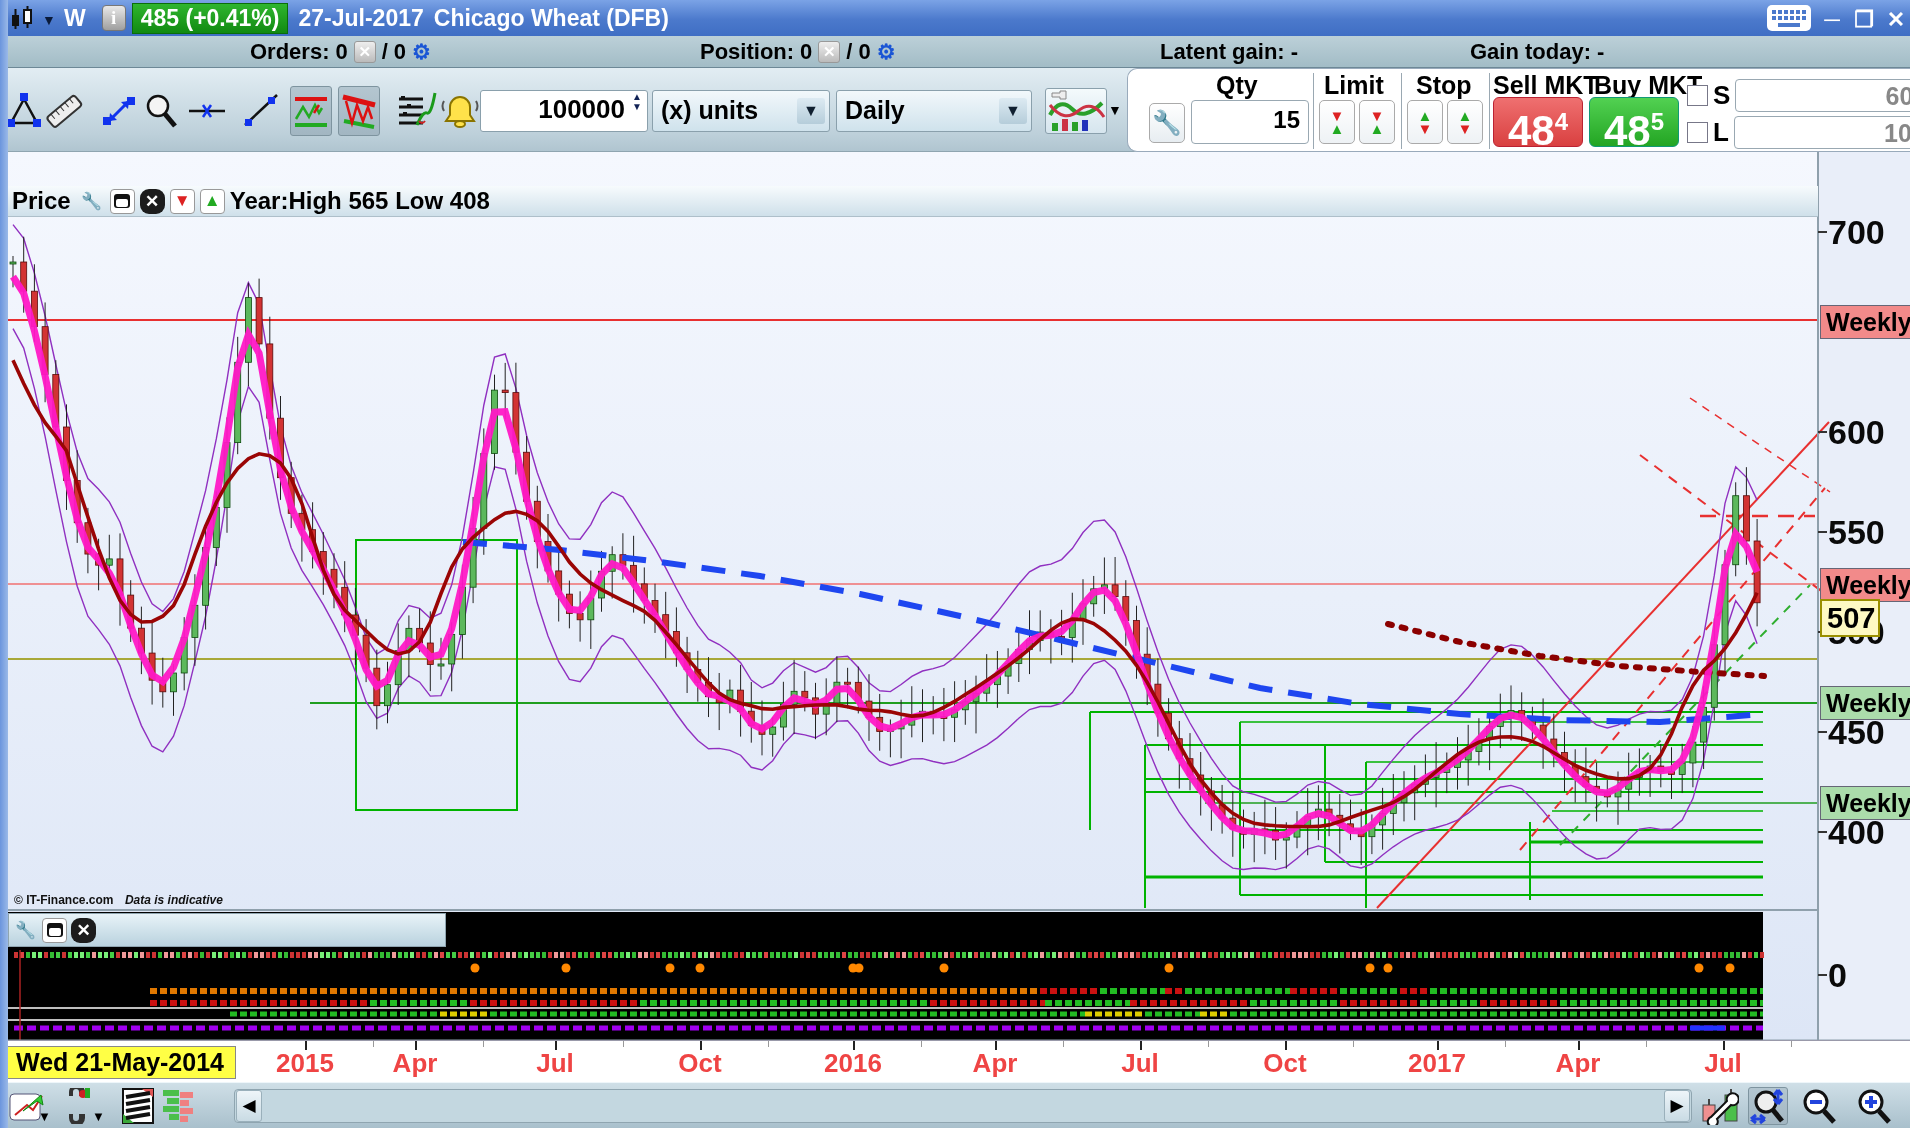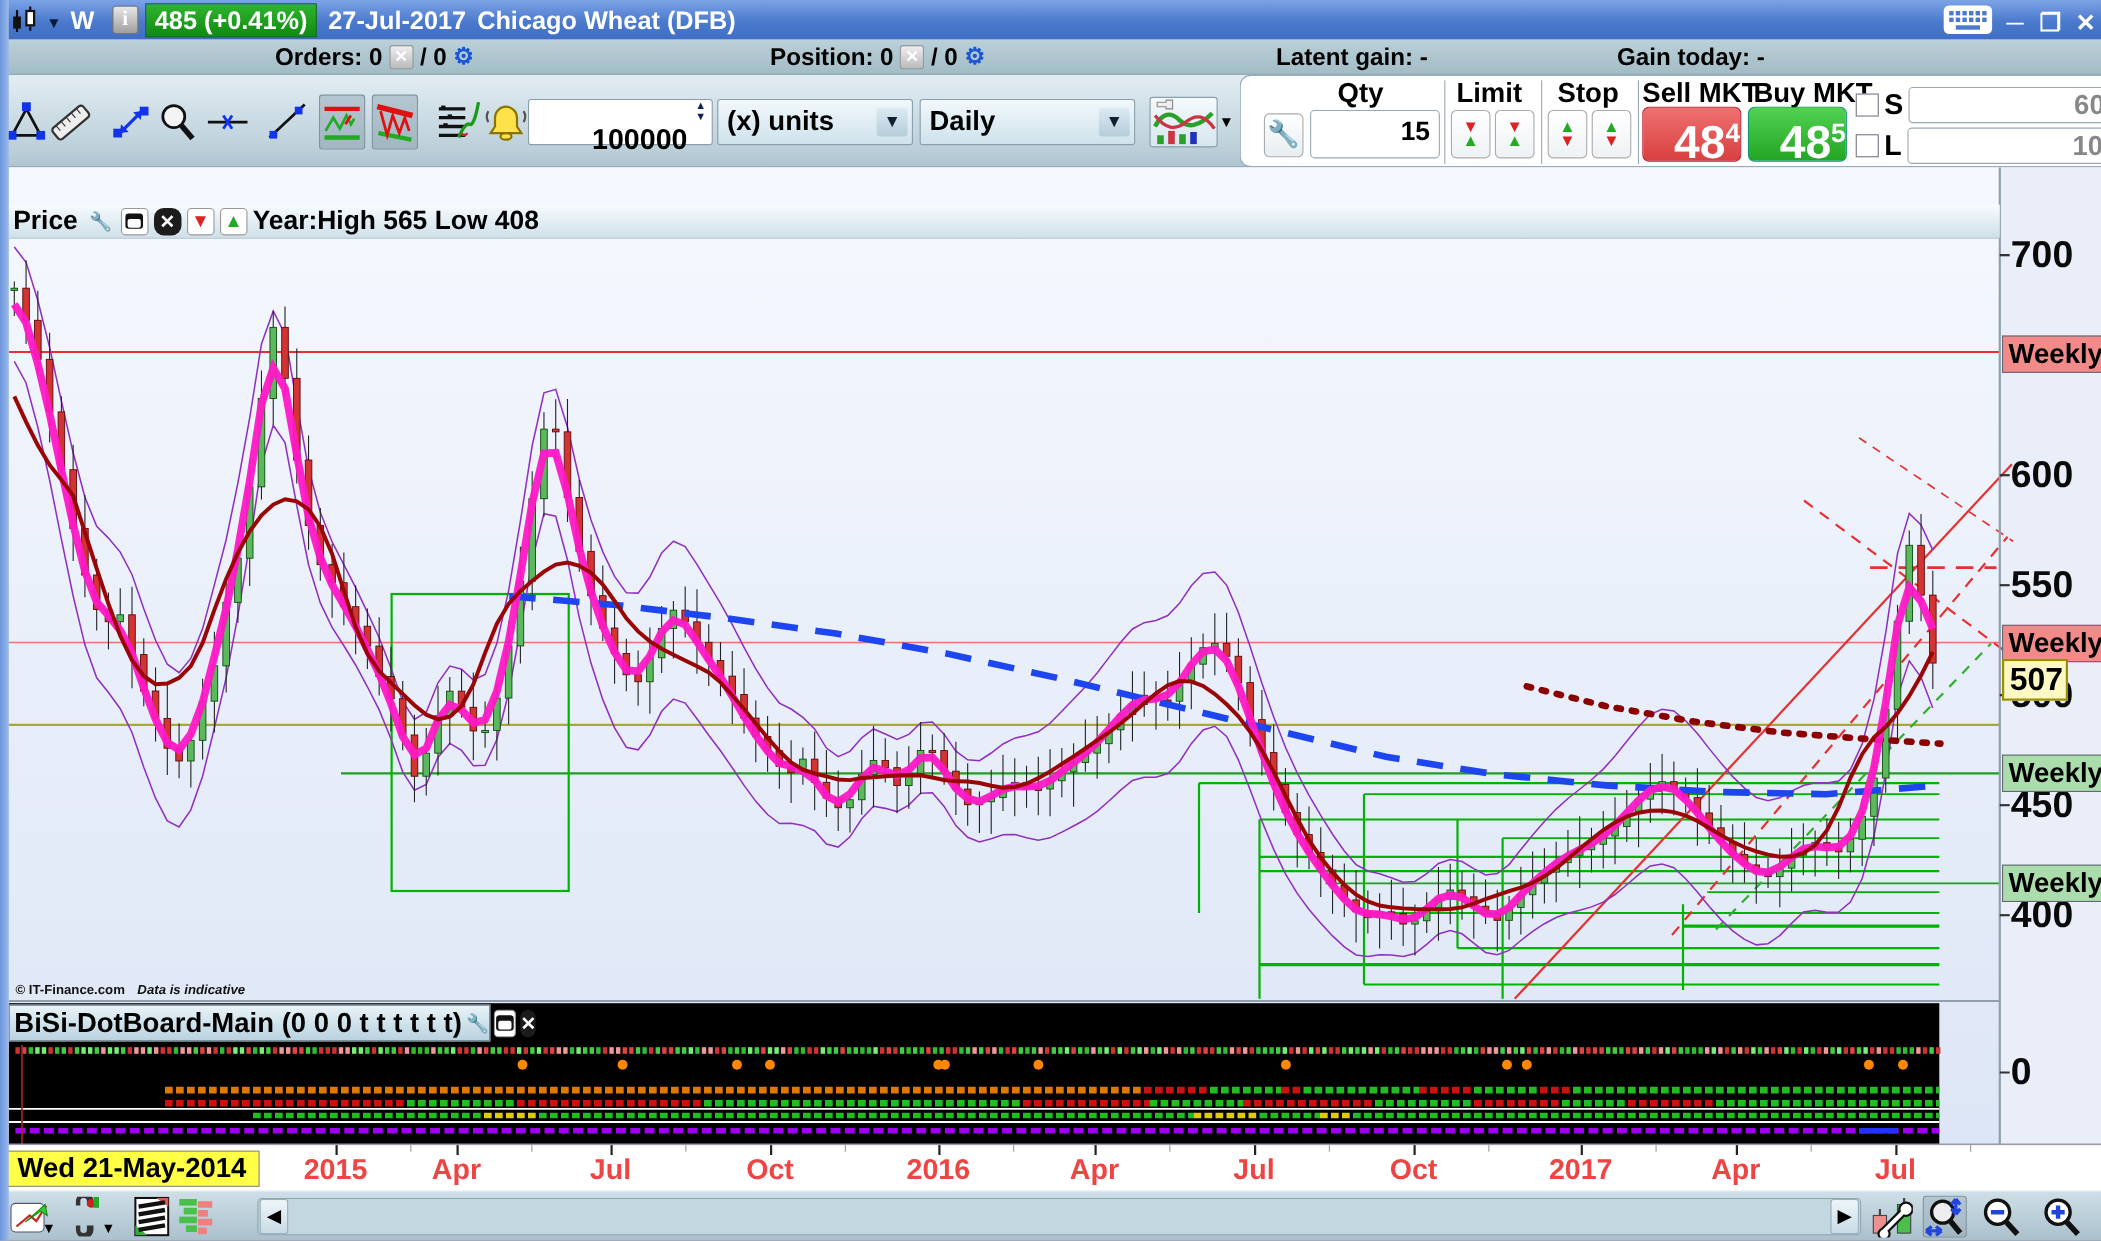--- a/index.html
+++ b/index.html
@@ -15,32 +15,32 @@
   .win-glyph{font-size:22px;font-weight:bold;width:24px;text-align:center;line-height:28px;}
   
   #acctbar{left:0;top:36px;width:1910px;height:32px;background:linear-gradient(#bcd0d8,#a2bcc6);border-bottom:1px solid #6d8896;color:#000;}
   .acct-group{position:absolute;top:3px;display:flex;align-items:center;gap:6px;font-size:22px;font-weight:bold;white-space:nowrap;}
   .cube-x{width:22px;height:22px;background:linear-gradient(#eee,#bbb);border:1px solid #999;border-radius:3px;color:#fff;font-size:15px;font-weight:bold;text-align:center;line-height:20px;}
   .gears{color:#1a55d5;font-size:21px;line-height:22px;}
   
   #toolbar{left:0;top:68px;width:1910px;height:84px;background:linear-gradient(#e2edf3,#bdd0da 80%,#b0c5d0);border-bottom:1px solid #8fa5b0;}
   .tool-btn{position:absolute;top:18px;width:42px;height:50px;display:flex;align-items:center;justify-content:center;}
   .tool-btn.sel{background:linear-gradient(#b4c6d0,#a2b6c2);border:1px solid #7e949f;border-radius:3px;}
-  .num-input{position:absolute;left:480px;top:22px;width:168px;height:42px;background:#fff;border:1px solid #8aa0ac;border-radius:3px;font-size:26px;font-weight:bold;text-align:right;padding:20px 22px 0 6px;}
+  .num-input{position:absolute;left:480px;top:22px;width:168px;height:42px;background:#fff;border:1px solid #8aa0ac;border-radius:3px;font-size:26px;font-weight:bold;text-align:right;padding:3px 22px 0 6px;}
   .spinner{position:absolute;left:628px;top:24px;width:18px;height:38px;font-size:10px;line-height:10px;color:#125;text-align:center;}
   .dd{position:absolute;top:22px;height:42px;background:linear-gradient(#f2f8fb,#cfe2ec);border:1px solid #8aa0ac;border-radius:3px;font-size:25px;font-weight:bold;padding:5px 8px 0 8px;}
   .dd .arrow{position:absolute;right:4px;top:7px;width:28px;height:26px;background:linear-gradient(#dceaf2,#b5cdda);border-radius:3px;color:#102030;font-size:16px;text-align:center;line-height:26px;}
   
   #trade-panel{left:1127px;top:68px;width:783px;height:84px;background:#fff;border:1px solid #9ab;border-right:none;border-radius:10px 0 0 10px;}
   .tp-head{position:absolute;top:2px;font-size:25px;font-weight:bold;color:#000;white-space:nowrap;}
   .tp-sep{position:absolute;top:4px;width:1px;height:76px;background:#9aa8b2;}
   .tp-wrench{position:absolute;left:21px;top:34px;width:36px;height:40px;border:1px solid #aaa;border-radius:5px;background:linear-gradient(#fff,#e7edf1);font-size:24px;text-align:center;line-height:38px;}
   #qty-field{position:absolute;left:63px;top:31px;width:118px;height:44px;background:#fff;border:1px solid #99a8b2;border-radius:4px;font-size:24px;font-weight:bold;text-align:right;padding:5px 8px 0 1px;}
   .ord-btn{position:absolute;top:31px;width:36px;height:44px;border:1px solid #aaa;border-radius:5px;background:linear-gradient(#fff,#eef2f5);display:flex;flex-direction:column;align-items:center;justify-content:center;line-height:13px;font-size:15px;}
-  .mkt-btn{position:absolute;top:28px;width:90px;height:50px;border-radius:6px;color:#fff;text-align:right;font-weight:bold;font-size:42px;line-height:48px;}
+  .mkt-btn{position:absolute;top:28px;width:90px;height:50px;border-radius:6px;color:#fff;text-align:center;font-weight:bold;font-size:42px;line-height:48px;}
   .mkt-btn sup{font-size:24px;}
   #sell-btn{left:365px;background:linear-gradient(#ef7070,#d94040);border:1px solid #b23;}
   #buy-btn{left:461px;background:linear-gradient(#52d152,#23a523);border:1px solid #197;}
   .sl-row{position:absolute;left:559px;display:flex;align-items:center;gap:5px;}
   .sl-check{width:21px;height:21px;background:#fff;border:1px solid #778;}
   .sl-lab{font-size:26px;font-weight:bold;}
   .sl-field{width:185px;height:33px;background:#fff;border:1px solid #99a8b2;border-radius:4px;font-size:25px;font-weight:bold;color:#888;text-align:right;padding:2px 6px 0 0;}
   
   #left-edge{left:0;top:0;width:8px;height:1128px;background:linear-gradient(90deg,#6b95dd,#9ab9e8);}
   #price-header{left:8px;top:186px;width:1810px;height:31px;background:linear-gradient(#f7fbfd,#cfe0ea);border-bottom:1px solid #aebfca;display:flex;align-items:center;gap:5px;padding-left:4px;}
@@ -1039,21 +1039,20 @@
     <span class="ph-icon ph-page" style="color:#2a2;">▲</span>
     <span id="year-summary">Year:High 565 Low 408</span>
   </div>
 
   <div id="watermark" class="abs">
     <b>© IT-Finance.com</b>
     <i>Data is indicative</i>
   </div>
 
   <div id="bisi-bar" class="abs">
-    <span class="bisi-title">BiSi-DotBoard-Main (0 0 0 t t t t t t)</span>
     <span class="ph-icon">🔧</span>
     <span class="ph-icon ph-page">
         <svg width="18" height="16">
           <rect x="1" y="1" width="16" height="14" rx="3" fill="#111"></rect>
           <rect x="3" y="6" width="12" height="8" rx="2" fill="#fff"></rect>
         </svg>
       </span>
     <span class="ph-icon ph-round">✕</span>
   </div>
 

